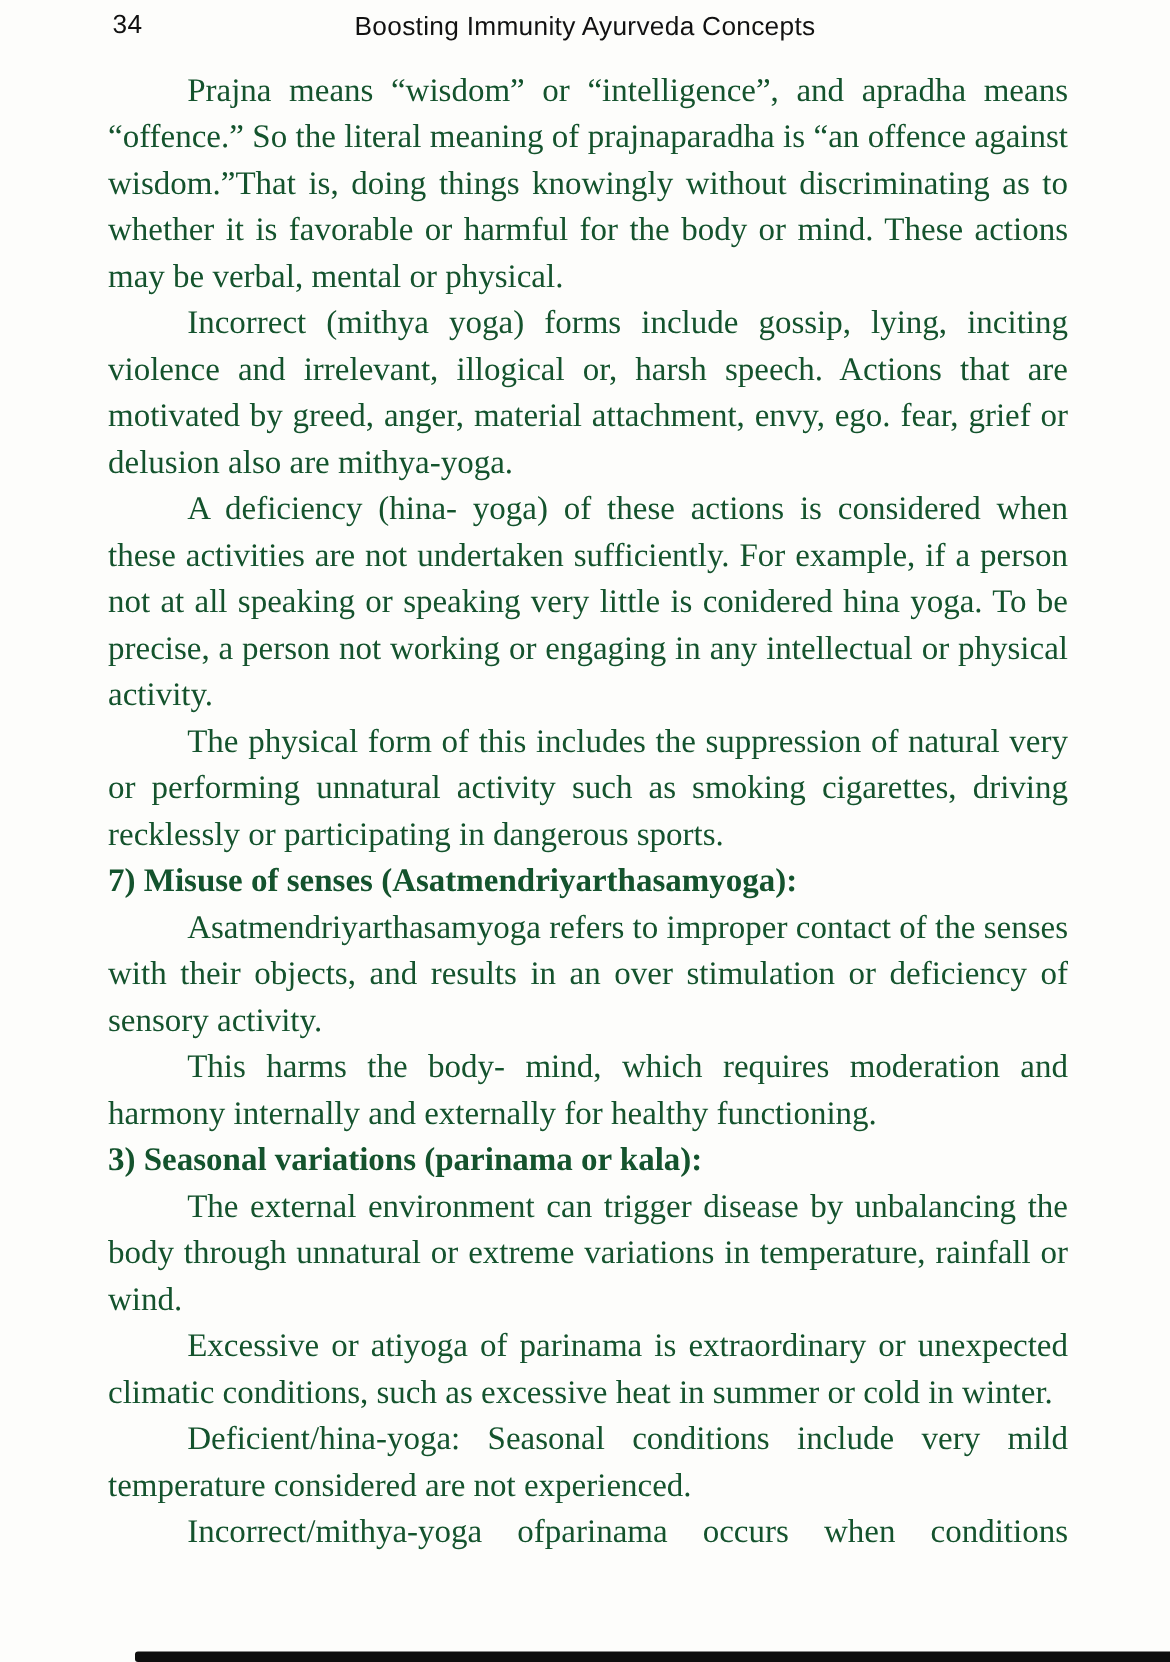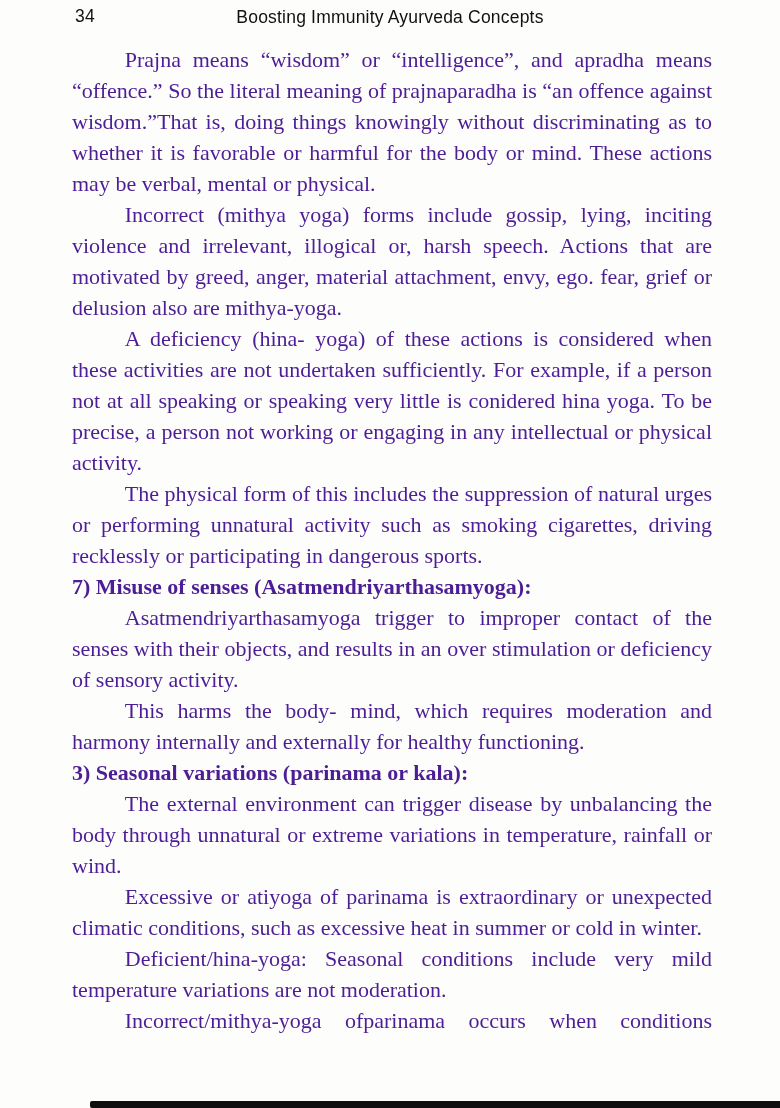--- a/index.html
+++ b/index.html
@@ -41,21 +41,21 @@
     width: 100%;
   }
   .body-text {
     margin: 13px 68px 0 72px;
     font-family: "Liberation Serif", serif;
     font-size: 22px;
     line-height: 31px;
     text-align: justify;
     hyphens: auto;
     -webkit-hyphens: auto;
-    color: #4c1d95;
+    color: #14532d;
   }
   .para {
     margin: 0;
     text-indent: 2.4em;
   }
   .para.continued {
     text-align-last: justify;
   }
   .section-heading {
     margin: 0;
@@ -82,26 +82,26 @@
 
   <header class="running-header">
     <span class="page-number">34</span>
     <span class="book-title">Boosting Immunity Ayurveda Concepts</span>
   </header>
 
   <main class="body-text">
     <p class="para">Prajna means “wisdom” or “intelligence”, and apradha means “offence.” So the literal meaning of prajnaparadha is “an offence against wisdom.”That is, doing things knowingly without discriminating as to whether it is favorable or harmful for the body or mind. These actions may be verbal, mental or physical.</p>
     <p class="para">Incorrect (mithya yoga) forms include gossip, lying, inciting violence and irrelevant, illogical or, harsh speech. Actions that are motivated by greed, anger, material attachment, envy, ego. fear, grief or delusion also are mithya-yoga.</p>
     <p class="para">A deficiency (hina- yoga) of these actions is considered when these activities are not undertaken sufficiently. For example, if a person not at all speaking or speaking very little is conidered hina yoga. To be precise, a person not working or engaging in any intellectual or physical activity.</p>
-    <p class="para">The physical form of this includes the suppression of natural urges or performing unnatural activity such as smoking cigarettes, driving recklessly or participating in dangerous sports.</p>
+    <p class="para">The physical form of this includes the suppression of natural very or performing unnatural activity such as smoking cigarettes, driving recklessly or participating in dangerous sports.</p>
     <h2 class="section-heading">7) Misuse of senses (Asatmendriyarthasamyoga):</h2>
-    <p class="para">Asatmendriyarthasamyoga trigger to improper contact of the senses with their objects, and results in an over stimulation or deficiency of sensory activity.</p>
+    <p class="para">Asatmendriyarthasamyoga refers to improper contact of the senses with their objects, and results in an over stimulation or deficiency of sensory activity.</p>
     <p class="para">This harms the body- mind, which requires moderation and harmony internally and externally for healthy functioning.</p>
     <h2 class="section-heading">3) Seasonal variations (parinama or kala):</h2>
     <p class="para">The external environment can trigger disease by unbalancing the body through unnatural or extreme variations in temperature, rainfall or wind.</p>
     <p class="para">Excessive or atiyoga of parinama is extraordinary or unexpected climatic conditions, such as excessive heat in summer or cold in winter.</p>
-    <p class="para">Deficient/hina-yoga: Seasonal conditions include very mild temperature variations are not moderation.</p>
+    <p class="para">Deficient/hina-yoga: Seasonal conditions include very mild temperature considered are not experienced.</p>
     <p class="para continued">Incorrect/mithya-yoga ofparinama occurs when conditions</p>
   </main>
 
   <div class="scan-edge"></div>
 
 </div>
 
 </body></html>

